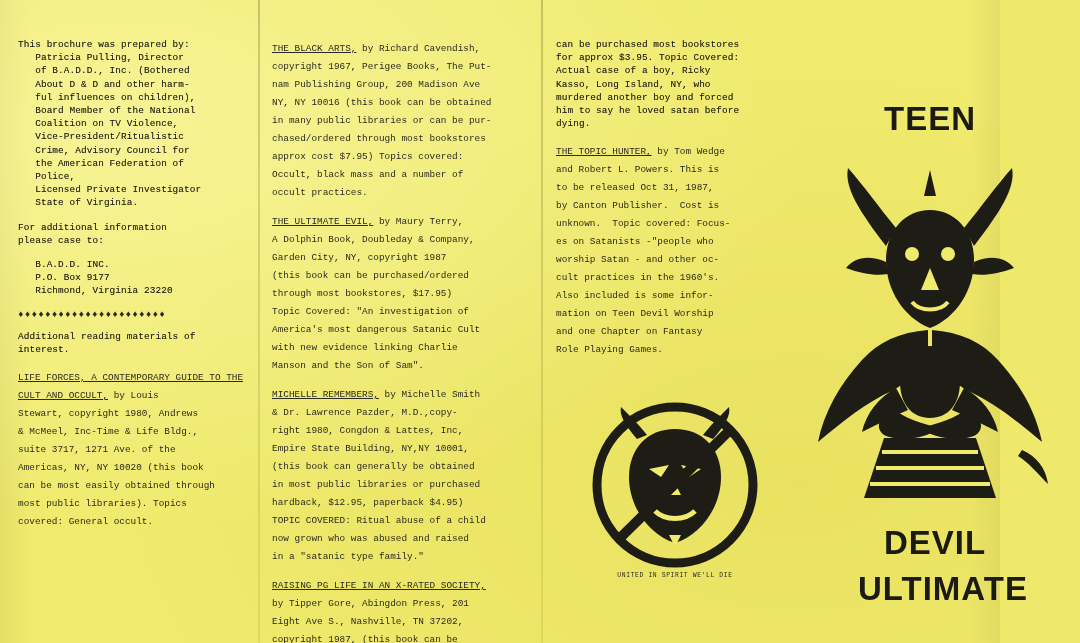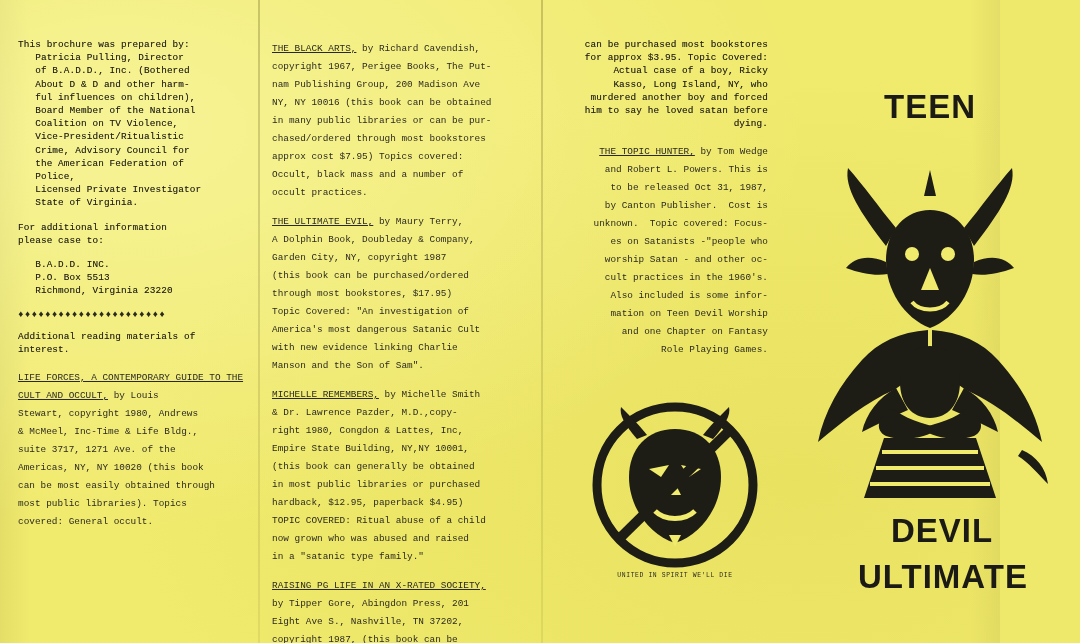--- a/index.html
+++ b/index.html
@@ -58,23 +58,24 @@
     color:#2b2a20;
   }
 
   
   #col4 .headline{
     position:absolute;
     font-family:"Liberation Sans", sans-serif;
     font-weight:bold;
     color:#1b1a14;
     letter-spacing:1px;
+    margin-top:12px;
   }
   #teen-word{ left:114px; top:88px; font-size:33px; }
-  #devil-word{ left:121px; top:512px; font-size:33px; }
+  #devil-word{ left:114px; top:512px; font-size:33px; }
   #worship-word{ left:88px; top:558px; font-size:33px; }
 
   #baphomet{position:absolute;left:30px;top:150px;width:260px;height:350px;}
   #nosymbol{position:absolute;left:-185px;top:395px;width:180px;height:180px;}
   #nosymbol-caption{
     position:absolute;left:-190px;top:572px;width:190px;text-align:center;
     font-size:6.4px;letter-spacing:0.6px;color:#2b2a20;
     font-family:"Liberation Mono", monospace;
   }
   .ink{fill:#1d1c15;}
@@ -98,21 +99,21 @@
    Coalition on TV Violence,
    Vice-President/Ritualistic
    Crime, Advisory Council for
    the American Federation of
    Police,
    Licensed Private Investigator
    State of Virginia.</div>
     <div class="para">For additional information
 please case to:</div>
     <div class="para">   B.A.D.D. INC.
-   P.O. Box 5513
+   P.O. Box 9177
    Richmond, Virginia 23220</div>
     <div class="divider">♦♦♦♦♦♦♦♦♦♦♦♦♦♦♦♦♦♦♦♦♦♦</div>
     <div class="para">Additional reading materials of
 interest.</div>
 
     <div class="entry">
       <span class="title">LIFE FORCES, A CONTEMPORARY GUIDE
 TO THE CULT AND OCCULT,</span><span class="body"> by Louis
 Stewart, copyright 1980, Andrews
 &amp; McMeel, Inc-Time &amp; Life Bldg.,
@@ -167,21 +168,21 @@
 purchased/ordered through most book-
 stores approx cost $8.95) Topics
 Covered: Music which is having an
 impact on the lives of teen includ-
 ing explicit lyrics of such music
 some "satanic type music."</span>
     </div>
 
   </div>
 
-  <div class="col" id="col3" style="top:38px;text-align:right;">
+  <div class="col" id="col3" style="top:38px;">
     <div class="para">can be purchased most bookstores
 for approx $3.95. Topic Covered:
 Actual case of a boy, Ricky
 Kasso, Long Island, NY, who
 murdered another boy and forced
 him to say he loved satan before
 dying.</div>
     <div class="entry">
       <span class="title">THE TOPIC HUNTER,</span><span class="body"> by Tom Wedge
 and Robert L. Powers. This is

